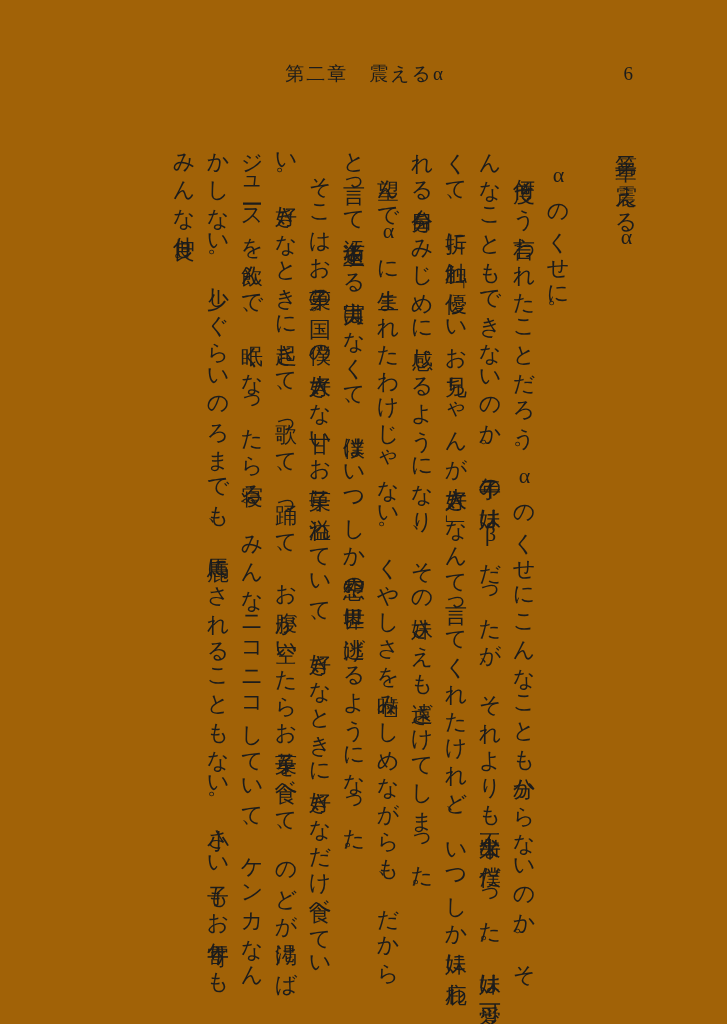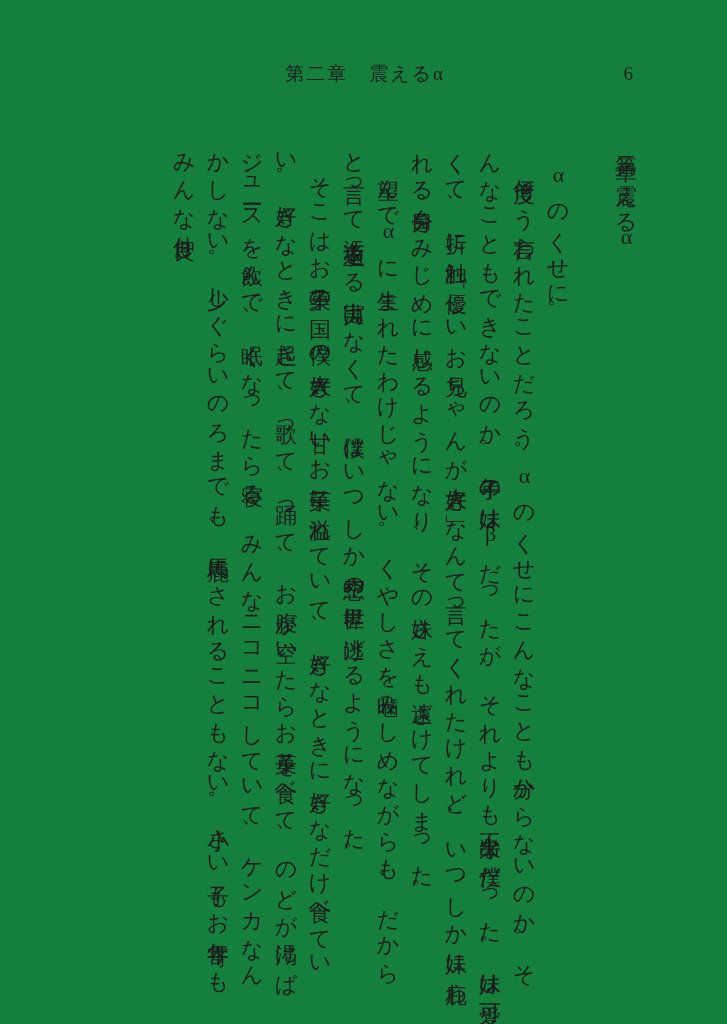--- a/index.html
+++ b/index.html
@@ -9,21 +9,21 @@
   body {
     width: 727px;
     height: 1024px;
     background: #ffffff;
     overflow: hidden;
   }
   .page {
     position: relative;
     width: 727px;
     height: 1024px;
-    background: #15803d;
+    background: #a16207;
     font-family: "Liberation Serif", "DejaVu Serif", serif;
     color: #1c1c1c;
   }
   
   .running-header {
     position: absolute;
     top: 60px;
     left: 0;
     right: 0;
     height: 28px;

